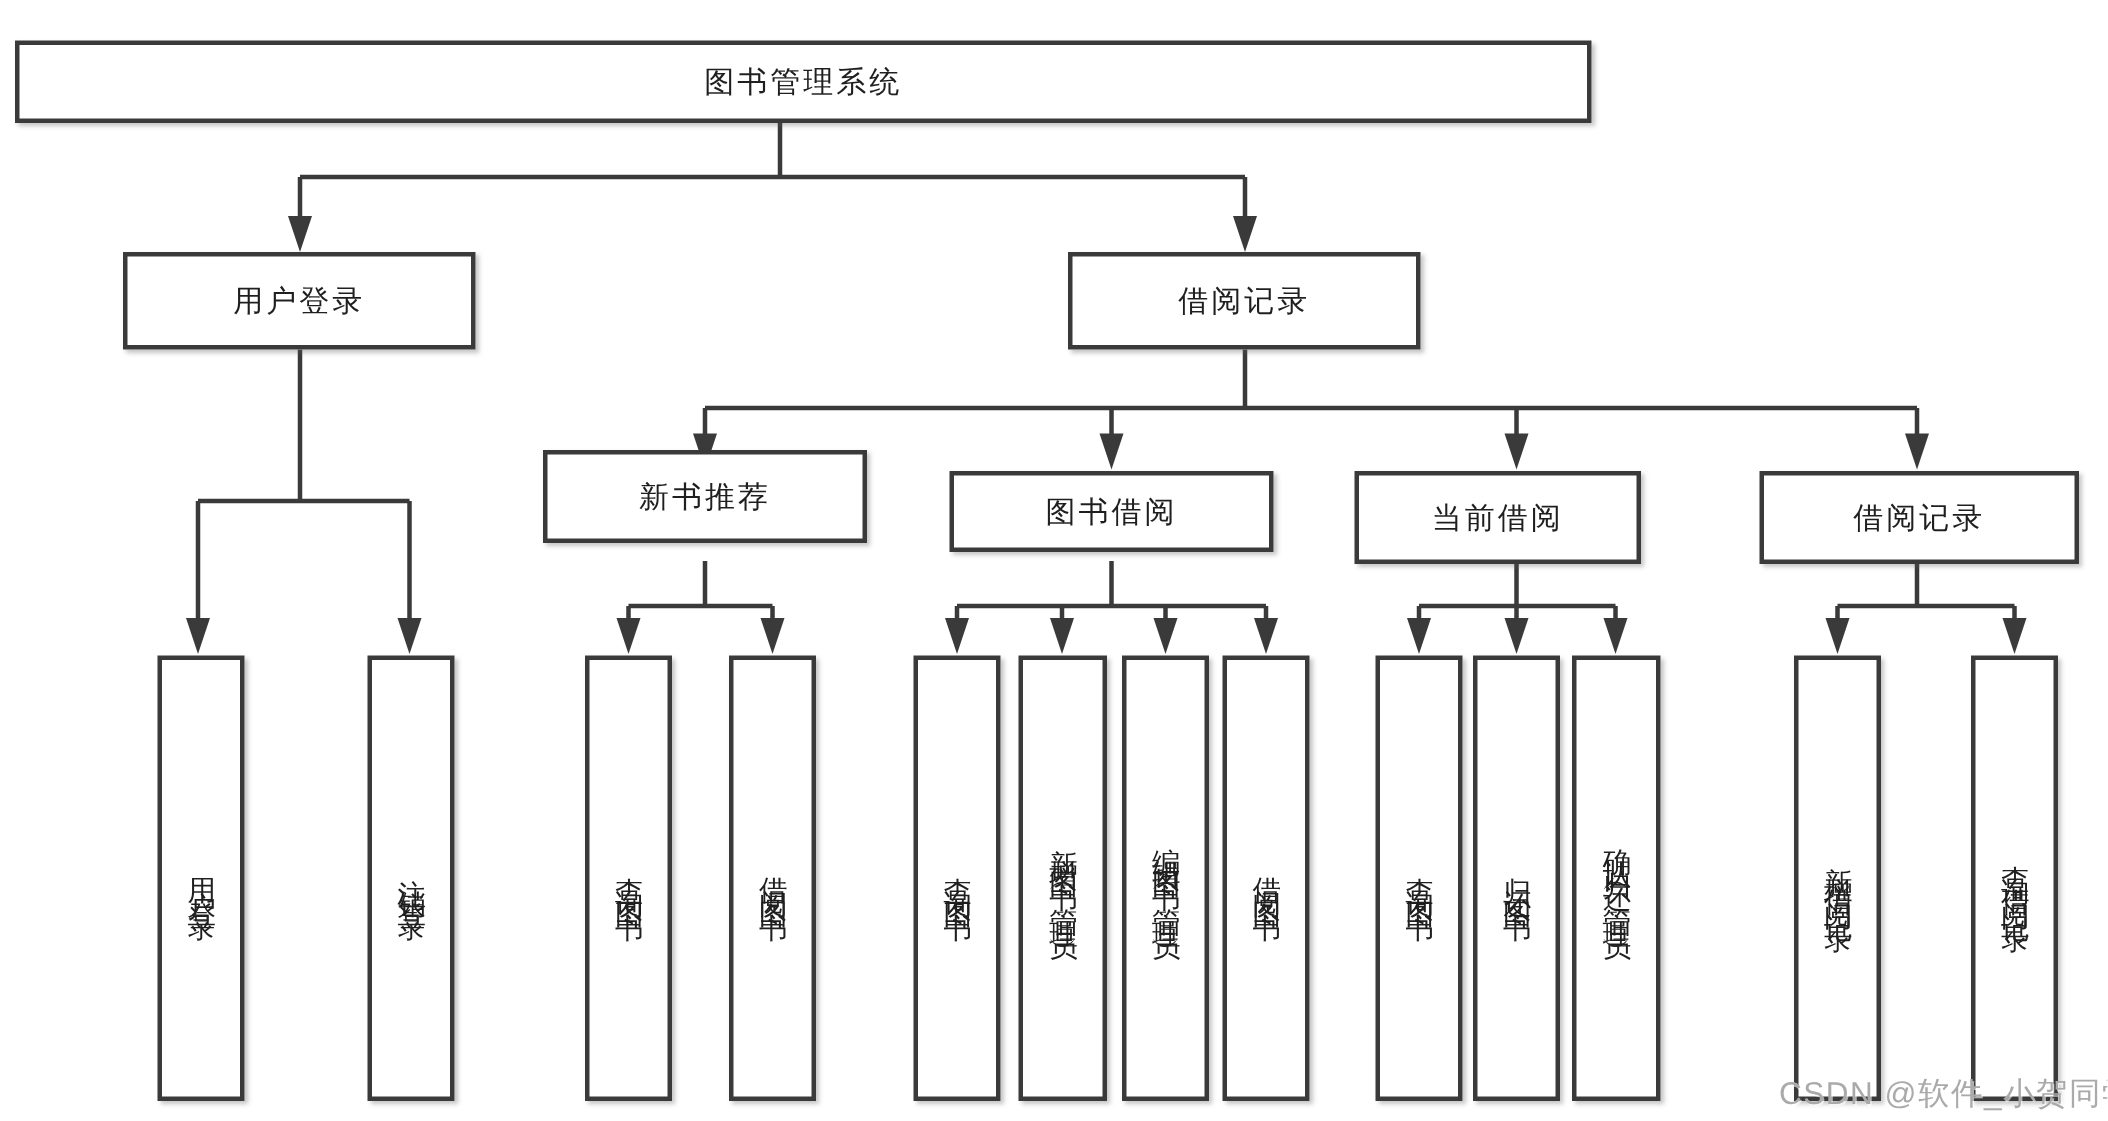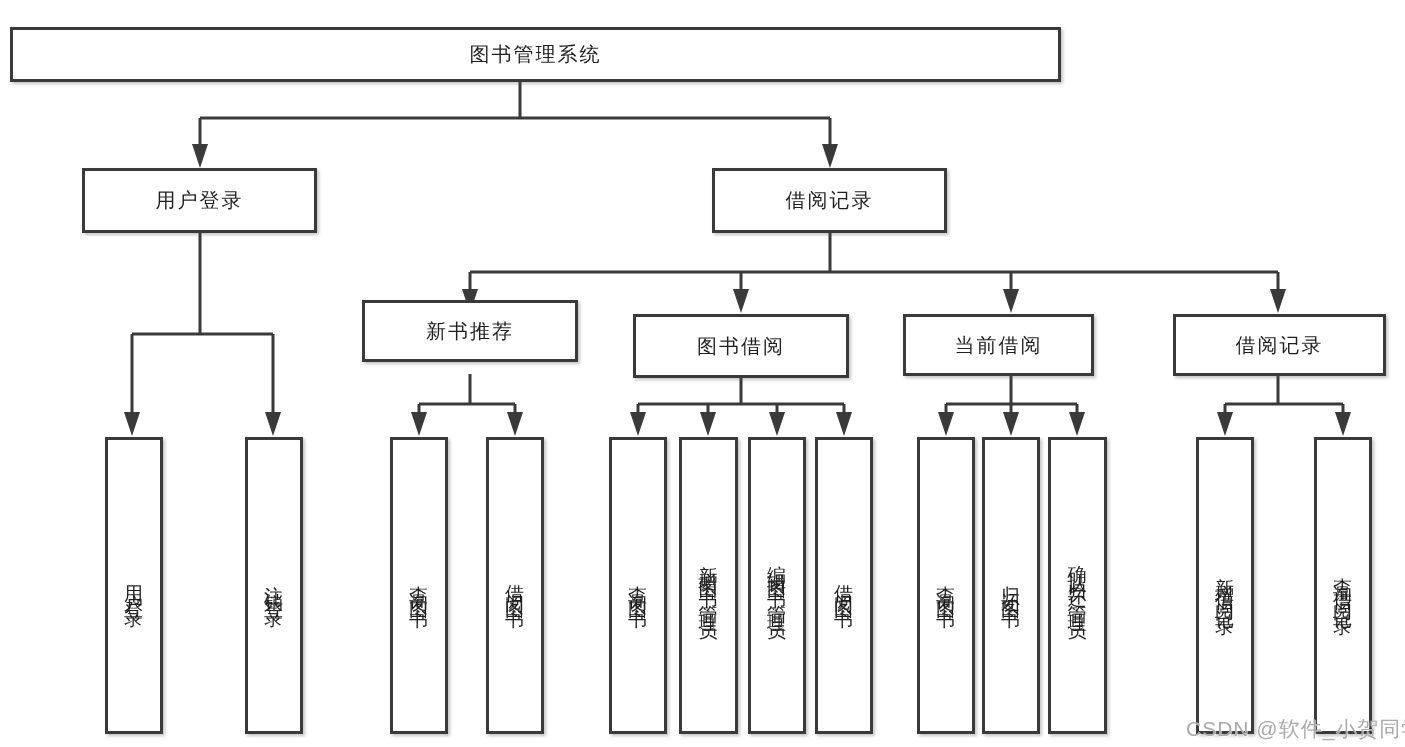--- a/index.html
+++ b/index.html
@@ -58,21 +58,21 @@
     font-weight: 500;
     line-height: 1;
     white-space: nowrap;
   }
 
   
   .b-root    { left: 10px;   top: 27px;  width: 1051px; height: 55px; }
   .b-login   { left: 82px;   top: 168px; width: 235px;  height: 65px; }
   .b-manage  { left: 712px;  top: 168px; width: 235px;  height: 65px; }
   .b-newbook { left: 362px;  top: 300px; width: 216px;  height: 62px; }
-  .b-borrow  { left: 633px;  top: 314px; width: 216px;  height: 64px; }
+  .b-borrow  { left: 633px;  top: 314px; width: 216px;  height: 54px; }
   .b-current { left: 903px;  top: 314px; width: 191px;  height: 62px; }
   .b-record  { left: 1173px; top: 314px; width: 213px;  height: 62px; }
 
   .b-a1 { left: 105px; }
   .b-a2 { left: 245px; }
   .b-b1 { left: 390px; }
   .b-b2 { left: 486px; }
   .b-c1 { left: 609px; }
   .b-c2 { left: 679px; width: 59px; }
   .b-c3 { left: 748px; }

